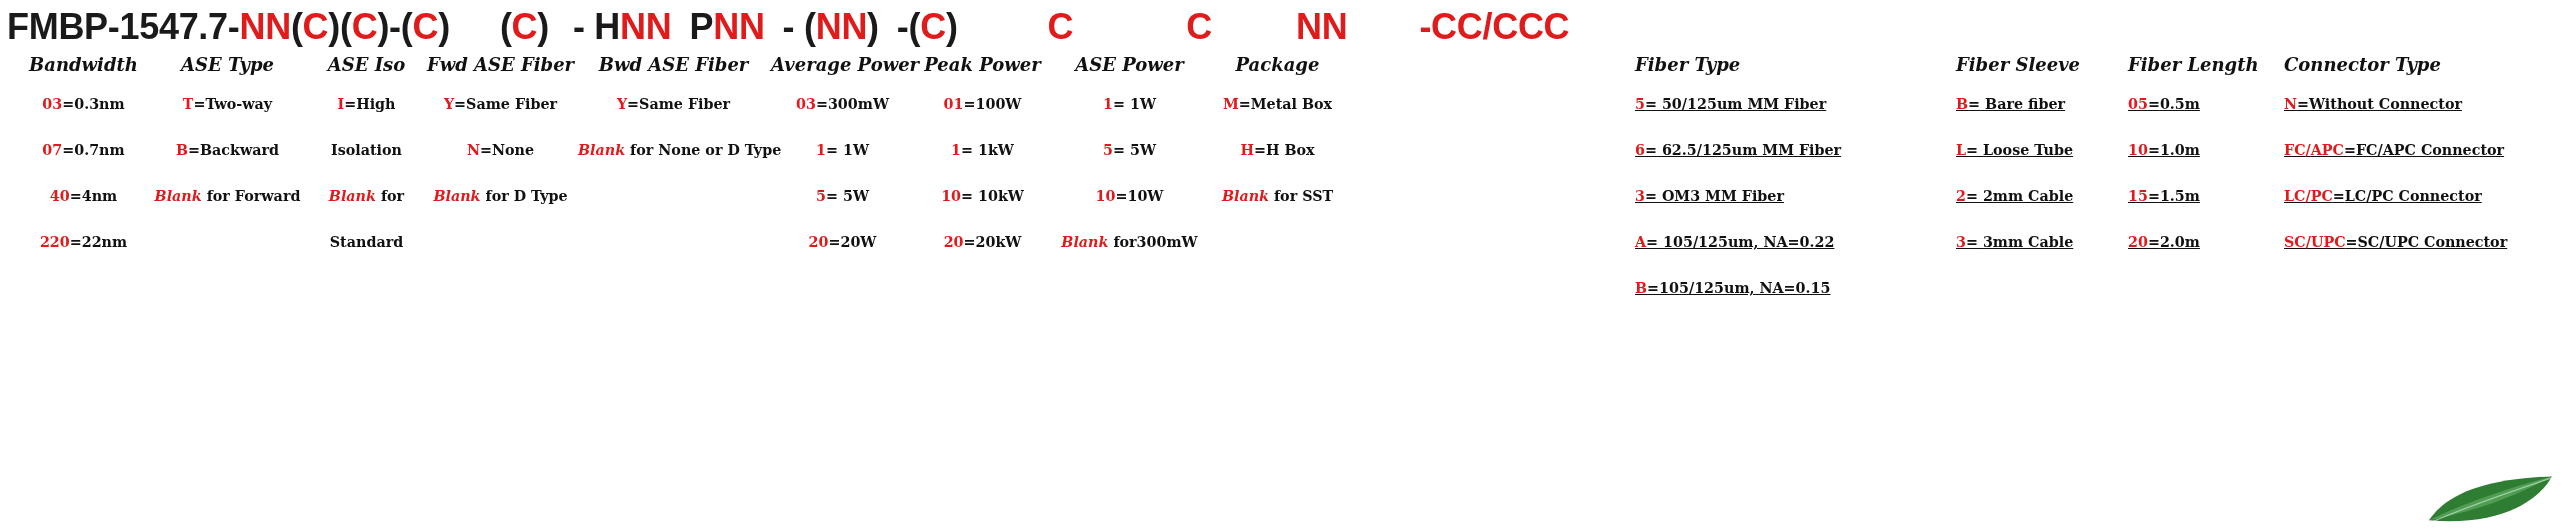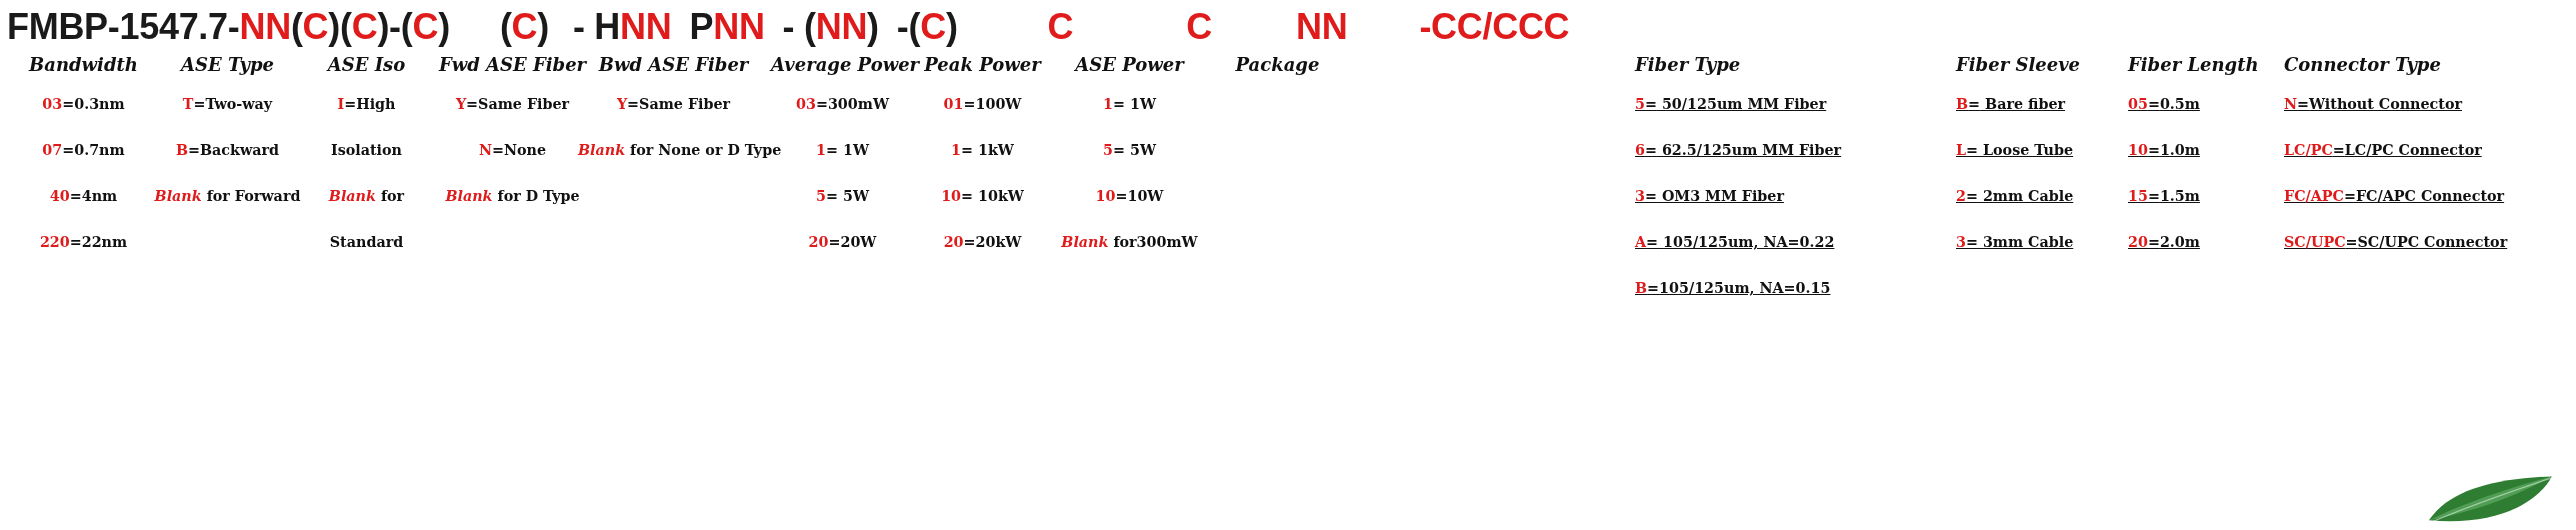--- a/index.html
+++ b/index.html
@@ -135,21 +135,21 @@
       </div>
       <div class="col" style="left: 310px; width: 113px;">
         <div class="col-head center">ASE Iso</div>
         <div class="rows">
           <div class="row center"><span class="k">I</span><span class="v">=</span><span class="v">High</span></div>
           <div class="row center"><span class="k"></span><span class="v"></span><span class="v">Isolation</span></div>
           <div class="row center"><span class="ki">Blank</span><span class="v"> </span><span class="v">for</span></div>
           <div class="row center"><span class="k"></span><span class="v"></span><span class="v">Standard</span></div>
         </div>
       </div>
-      <div class="col" style="left: 438px; width: 149px;">
+      <div class="col" style="left: 426px; width: 149px;">
         <div class="col-head center">Fwd ASE Fiber</div>
         <div class="rows">
           <div class="row center"><span class="k">Y</span><span class="v">=</span><span class="v">Same Fiber</span></div>
           <div class="row center"><span class="k">N</span><span class="v">=</span><span class="v">None</span></div>
           <div class="row center"><span class="ki">Blank</span><span class="v"> </span><span class="v">for D Type</span></div>
         </div>
       </div>
       <div class="col" style="left: 578px; width: 191px;">
         <div class="col-head center">Bwd ASE Fiber</div>
         <div class="rows">
@@ -179,20 +179,25 @@
         <div class="col-head center">ASE Power</div>
         <div class="rows">
           <div class="row center"><span class="k">1</span><span class="v">=</span><span class="v"> 1W</span></div>
           <div class="row center"><span class="k">5</span><span class="v">=</span><span class="v"> 5W</span></div>
           <div class="row center"><span class="k">10</span><span class="v">=</span><span class="v">10W</span></div>
           <div class="row center"><span class="ki">Blank</span><span class="v"> </span><span class="v">for300mW</span></div>
         </div>
       </div>
       <div class="col" style="left: 1209px; width: 137px;">
         <div class="col-head center">Package</div>
+        <div class="rows">
+          <div class="row center"><span class="k">M</span><span class="v">=</span><span class="v">Metal Box</span></div>
+          <div class="row center"><span class="k">H</span><span class="v">=</span><span class="v">H Box</span></div>
+          <div class="row center"><span class="ki">Blank</span><span class="v"> </span><span class="v">for SST</span></div>
+        </div>
       </div>
       <div class="col" style="left: 1635px; width: 334px;">
         <div class="col-head left">Fiber Type</div>
         <div class="rows">
           <div class="row left"><span class="k">5</span><span class="v">=</span><span class="v"> 50/125um MM Fiber</span></div>
           <div class="row left"><span class="k">6</span><span class="v">=</span><span class="v"> 62.5/125um MM Fiber</span></div>
           <div class="row left"><span class="k">3</span><span class="v">=</span><span class="v"> OM3 MM Fiber</span></div>
           <div class="row left"><span class="k">A</span><span class="v">=</span><span class="v"> 105/125um, NA=0.22</span></div>
           <div class="row left"><span class="k">B</span><span class="v">=</span><span class="v">105/125um, NA=0.15</span></div>
         </div>
@@ -212,22 +217,22 @@
           <div class="row left"><span class="k">05</span><span class="v">=</span><span class="v">0.5m</span></div>
           <div class="row left"><span class="k">10</span><span class="v">=</span><span class="v">1.0m</span></div>
           <div class="row left"><span class="k">15</span><span class="v">=</span><span class="v">1.5m</span></div>
           <div class="row left"><span class="k">20</span><span class="v">=</span><span class="v">2.0m</span></div>
         </div>
       </div>
       <div class="col" style="left: 2284px; width: 281px;">
         <div class="col-head left">Connector Type</div>
         <div class="rows">
           <div class="row left"><span class="k">N</span><span class="v">=</span><span class="v">Without Connector</span></div>
+          <div class="row left"><span class="k">FC/APC</span><span class="v">=</span><span class="v">FC/APC Connector</span></div>
           <div class="row left"><span class="k">LC/PC</span><span class="v">=</span><span class="v">LC/PC Connector</span></div>
-          <div class="row left"><span class="k">FC/APC</span><span class="v">=</span><span class="v">FC/APC Connector</span></div>
           <div class="row left"><span class="k">SC/UPC</span><span class="v">=</span><span class="v">SC/UPC Connector</span></div>
         </div>
       </div>
     </div>
 
   <div class="leaf">
     <svg width="137" height="57" viewBox="0 0 230 96" xmlns="http://www.w3.org/2000/svg">
       <path d="M8 78 C 40 30, 110 8, 215 4 C 190 50, 120 88, 8 78 Z" fill="#2f7d32"></path>
       <path d="M8 78 C 60 52, 140 24, 215 4 C 150 40, 80 64, 8 78 Z" fill="#55a35a" opacity="0.85"></path>
       <path d="M10 82 C 70 56, 150 28, 216 6" stroke="#ffffff" stroke-width="2" fill="none" opacity="0.5"></path>

